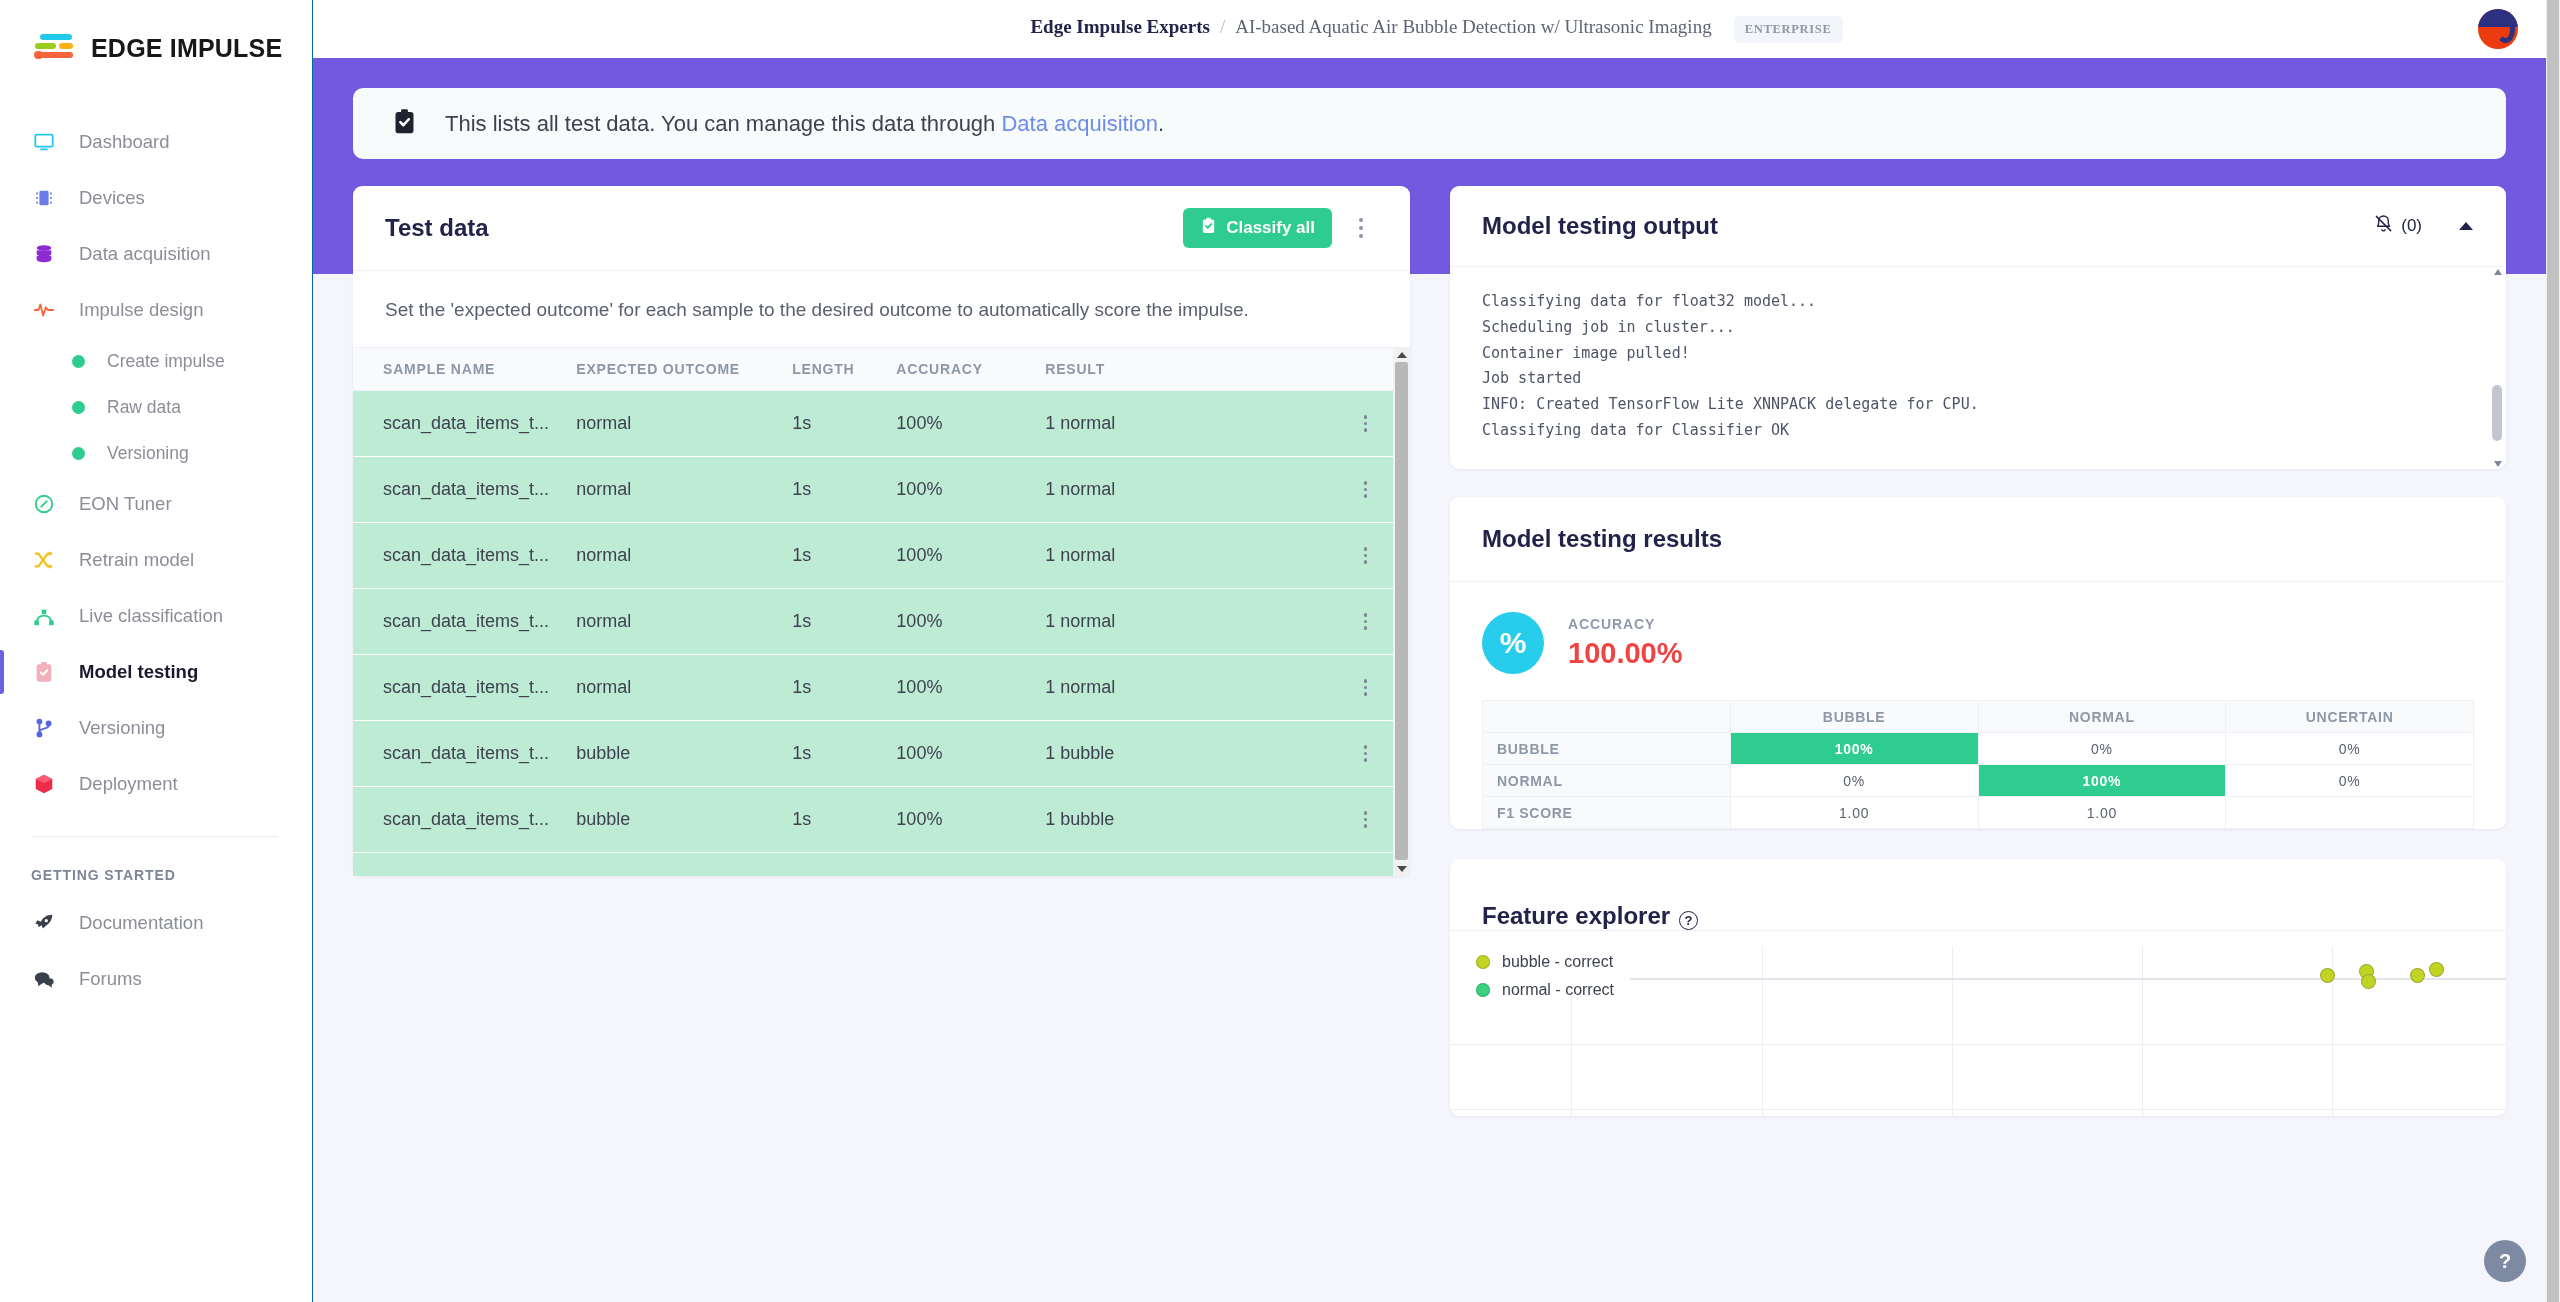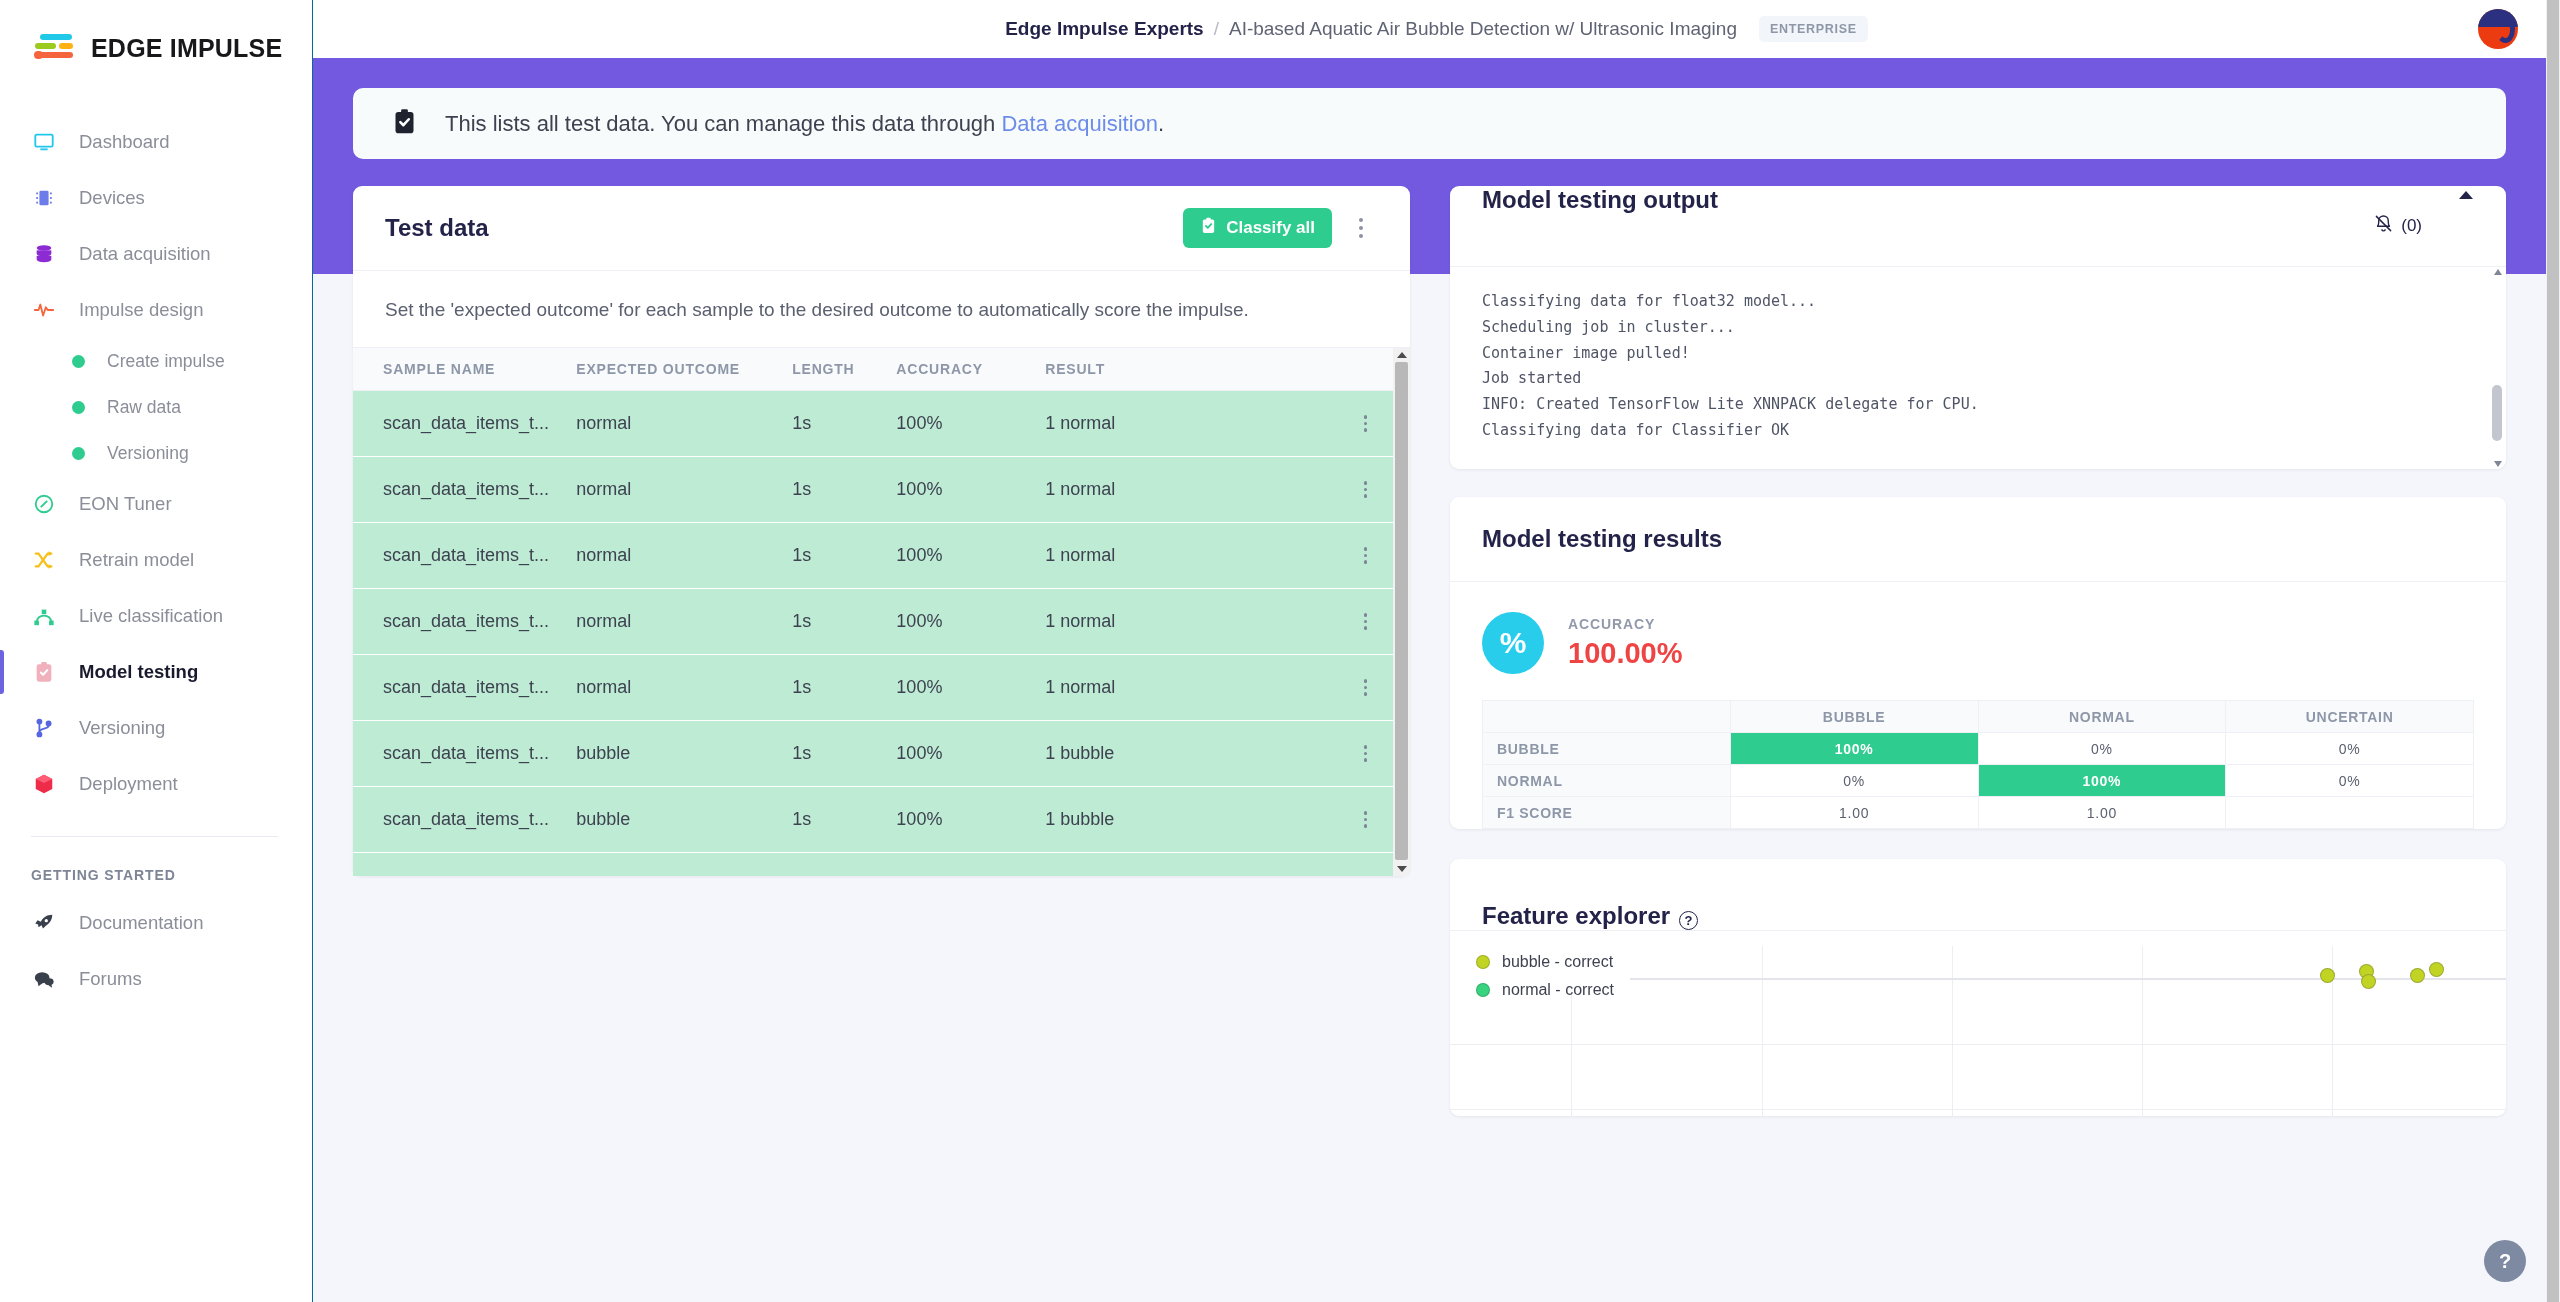--- a/index.html
+++ b/index.html
@@ -50,21 +50,21 @@
     font-size: 14px; font-weight: 700; color: #7d8596; letter-spacing: .9px;
     padding: 30px 0 12px 31px;
   }
 
   
   .main { flex: 1 1 auto; height: 1302px; position: relative; background: #f4f6fb; overflow: hidden; }
   .topbar {
     height: 58px; background: #ffffff; display: flex; align-items: center;
     justify-content: center; position: relative;
   }
-  .crumbs { display: flex; align-items: center; gap: 10px; font-size: 19px; }
+  .crumbs { display: flex; gap: 10px; font-size: 19px; font-family: Liberation Serif, serif; }
   .crumb-org { color: #23234a; font-weight: 700; }
   .crumb-sep { color: #b6bac6; }
   .crumb-proj { color: #5f6474; }
   .badge-ent {
     margin-left: 12px; background: #f2f5f9; color: #8e97a8; font-size: 12.5px;
     letter-spacing: .7px; padding: 6px 11px; border-radius: 5px; font-weight: 600;
   }
   .avatar {
     position: absolute; right: 42px; top: 9px; width: 40px; height: 40px; border-radius: 50%;
     overflow: hidden; background: #ec3b11; cursor: pointer;
@@ -133,21 +133,21 @@
   .vscroll {
     position: absolute; right: 0; top: 0; bottom: 0; width: 17px; background: #f1f1f1;
     display: flex; flex-direction: column; align-items: center; cursor: pointer;
   }
   .vscroll .arr { width: 0; height: 0; flex: 0 0 auto; margin: 4px 0; }
   .arr-up { border-left: 5px solid transparent; border-right: 5px solid transparent; border-bottom: 6px solid #4b4b4b; }
   .arr-dn { border-left: 5px solid transparent; border-right: 5px solid transparent; border-top: 6px solid #4b4b4b; }
   .vthumb { width: 13px; background: #b8b8b8; border-radius: 2px; }
 
   
-  .log-head { height: 80px; display: flex; padding: 0 32px; }
+  .log-head { height: 80px; display: flex; align-items: center; padding: 0 32px; }
   .log-mute { display: flex; align-items: center; gap: 8px; color: #23234a; font-size: 17px; cursor: pointer; }
   .chev { margin-left: 36px; cursor: pointer; }
   .log-body {
     position: relative; border-top: 1px solid #eef0f5; height: 203px; padding: 22px 32px 0;
     font-family: "DejaVu Sans Mono", monospace; font-size: 15px; line-height: 1.72; color: #4f5566;
     overflow: hidden;
   }
   .log-scroll { position: absolute; right: 4px; top: 6px; bottom: 6px; width: 10px; }
   .log-scroll .lthumb { position: absolute; left: 0; width: 10px; background: #c3c6cf; border-radius: 5px; }
   .log-arr { position: absolute; right: 4px; width: 0; height: 0;

